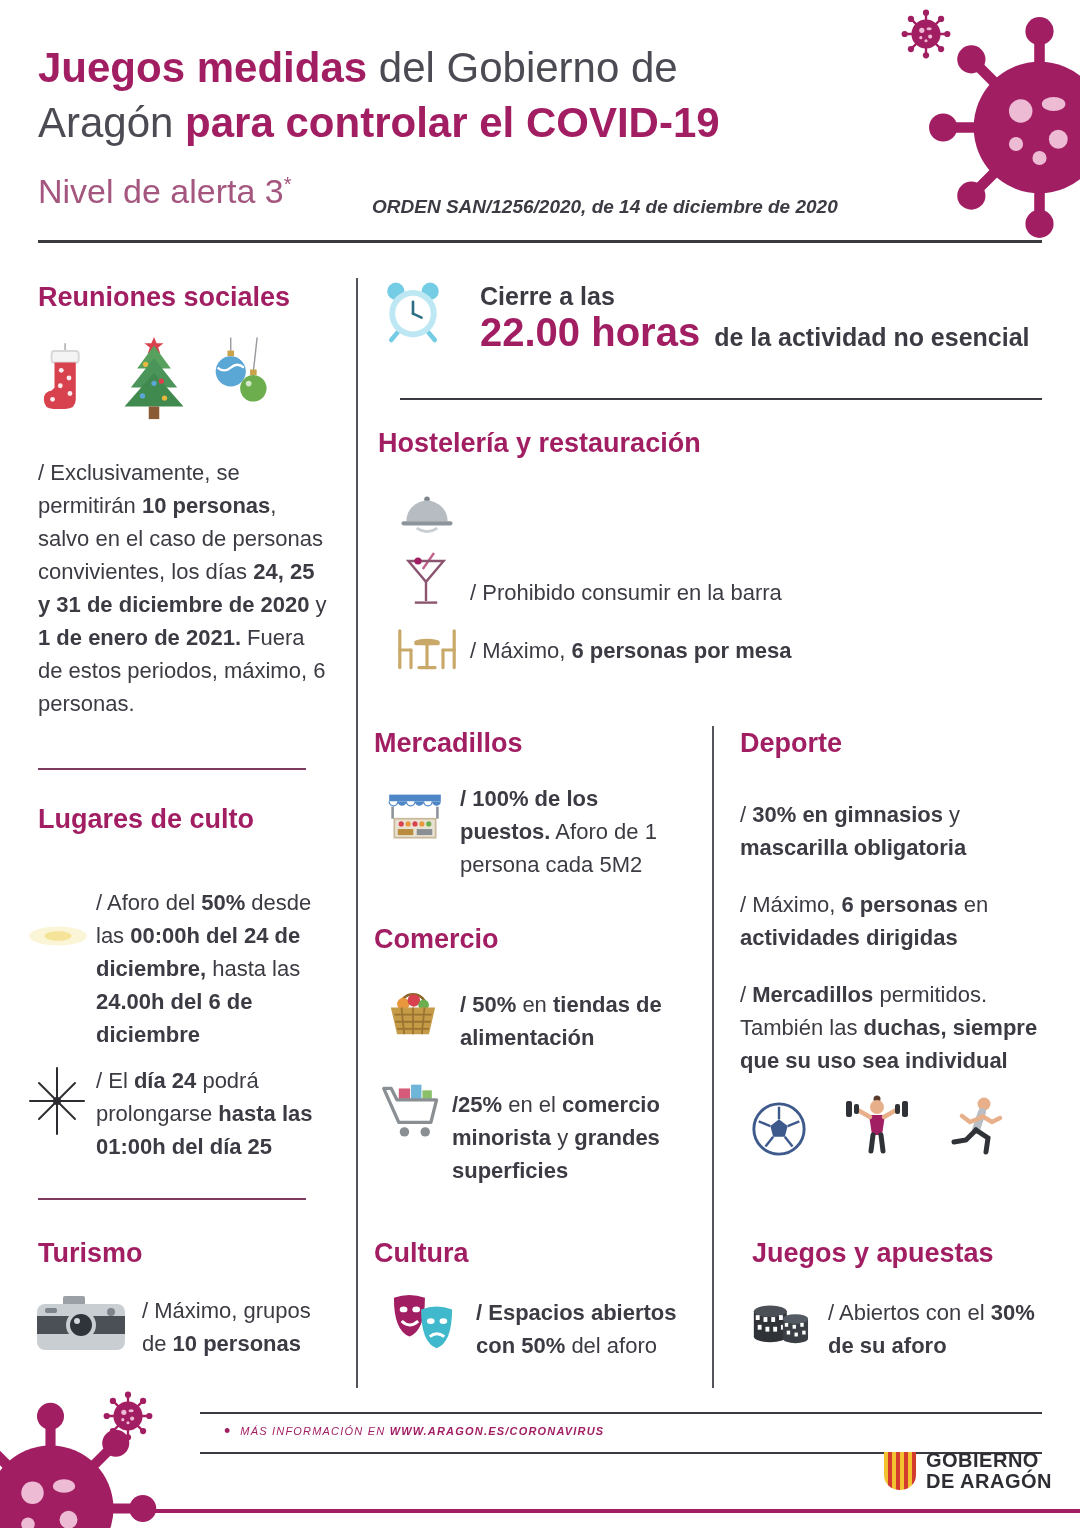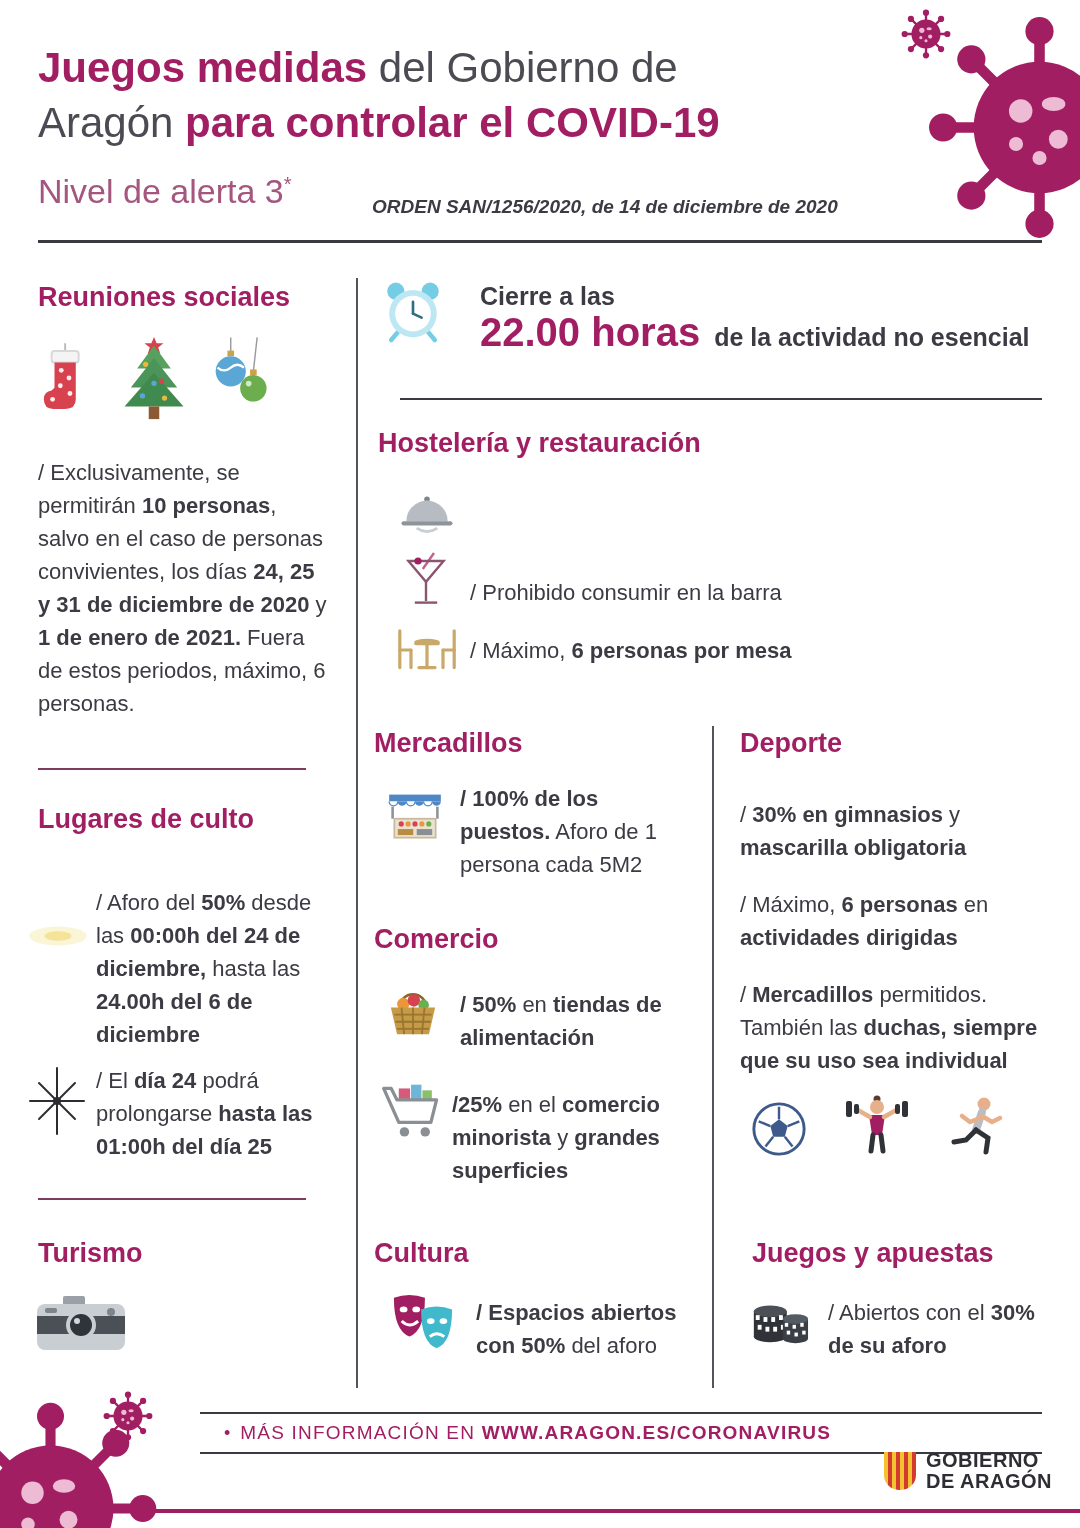--- a/index.html
+++ b/index.html
@@ -30,21 +30,21 @@
   .rule-maroon{height:2px;background:var(--rule-maroon);}
   .vrule{width:2px;background:#55545c;}
   .closure-intro{font-size:25px;font-weight:700;color:var(--dark);}
   .closure-line{display:flex;align-items:baseline;gap:14px;}
   .closure-time{font-size:40px;font-weight:700;color:var(--accent);}
   .closure-scope{font-size:25px;font-weight:700;color:var(--dark);}
   .icons-row{display:flex;align-items:flex-end;gap:16px;}
   .sport-row{display:flex;align-items:flex-end;gap:34px;}
   .info-row{display:flex;align-items:center;gap:10px;}
   .info-bullet{color:var(--accent);font-size:18px;line-height:18px;}
-  .info-text{font-size:19px;letter-spacing:1.2px;color:var(--accent);}
+  .info-text{font-size:11px;letter-spacing:1.2px;color:var(--accent);font-style:italic;}
   .info-text .b{font-weight:700;}
   .logo{display:flex;align-items:center;gap:10px;}
   .logo-shield{width:32px;height:38px;border-radius:0 0 15px 15px;
                background:repeating-linear-gradient(90deg,#f2c230 0 4px,#d23b2e 4px 8px);}
   .logo-text{font-size:20px;line-height:21px;font-weight:700;color:#2e2d33;letter-spacing:.5px;}
   .accent-bar{background:var(--accent);}
 </style>
 </head>
 <body>
 
@@ -344,20 +344,21 @@
   <svg class="abs" style="left:22px;top:1066px;width:70px;height:70px;">
       <use href="#sym-star"></use>
     </svg>
   <div class="abs rich" style="left:96px;top:1064px;width:240px;"><span>/ El </span><span class="b">día 24</span><span> podrá prolongarse </span><span class="b">hasta las 01:00h del día 25</span></div>
   <div class="abs rule-maroon" style="left:38px;top:1198px;width:268px;"></div>
 
   <div class="abs heading" style="left:38px;top:1238px;">Turismo</div>
   <svg class="abs" style="left:32px;top:1292px;width:98px;height:64px;">
       <use href="#sym-camera"></use>
     </svg>
+  <div class="abs rich" style="left:142px;top:1294px;width:195px;"><span>/ Máximo, grupos de </span><span class="b">10 personas</span></div>
 
   <div class="abs vrule" style="left:356px;top:278px;height:1110px;"></div>
 
   <svg class="abs" style="left:380px;top:278px;width:66px;height:66px;">
       <use href="#sym-clock"></use>
     </svg>
   <div class="abs closure-intro" style="left:480px;top:282px;">Cierre a las</div>
   <div class="abs closure-line" style="left:480px;top:310px;">
     <span class="closure-time">22.00 horas</span>
     <span class="closure-scope">de la actividad no esencial</span>

